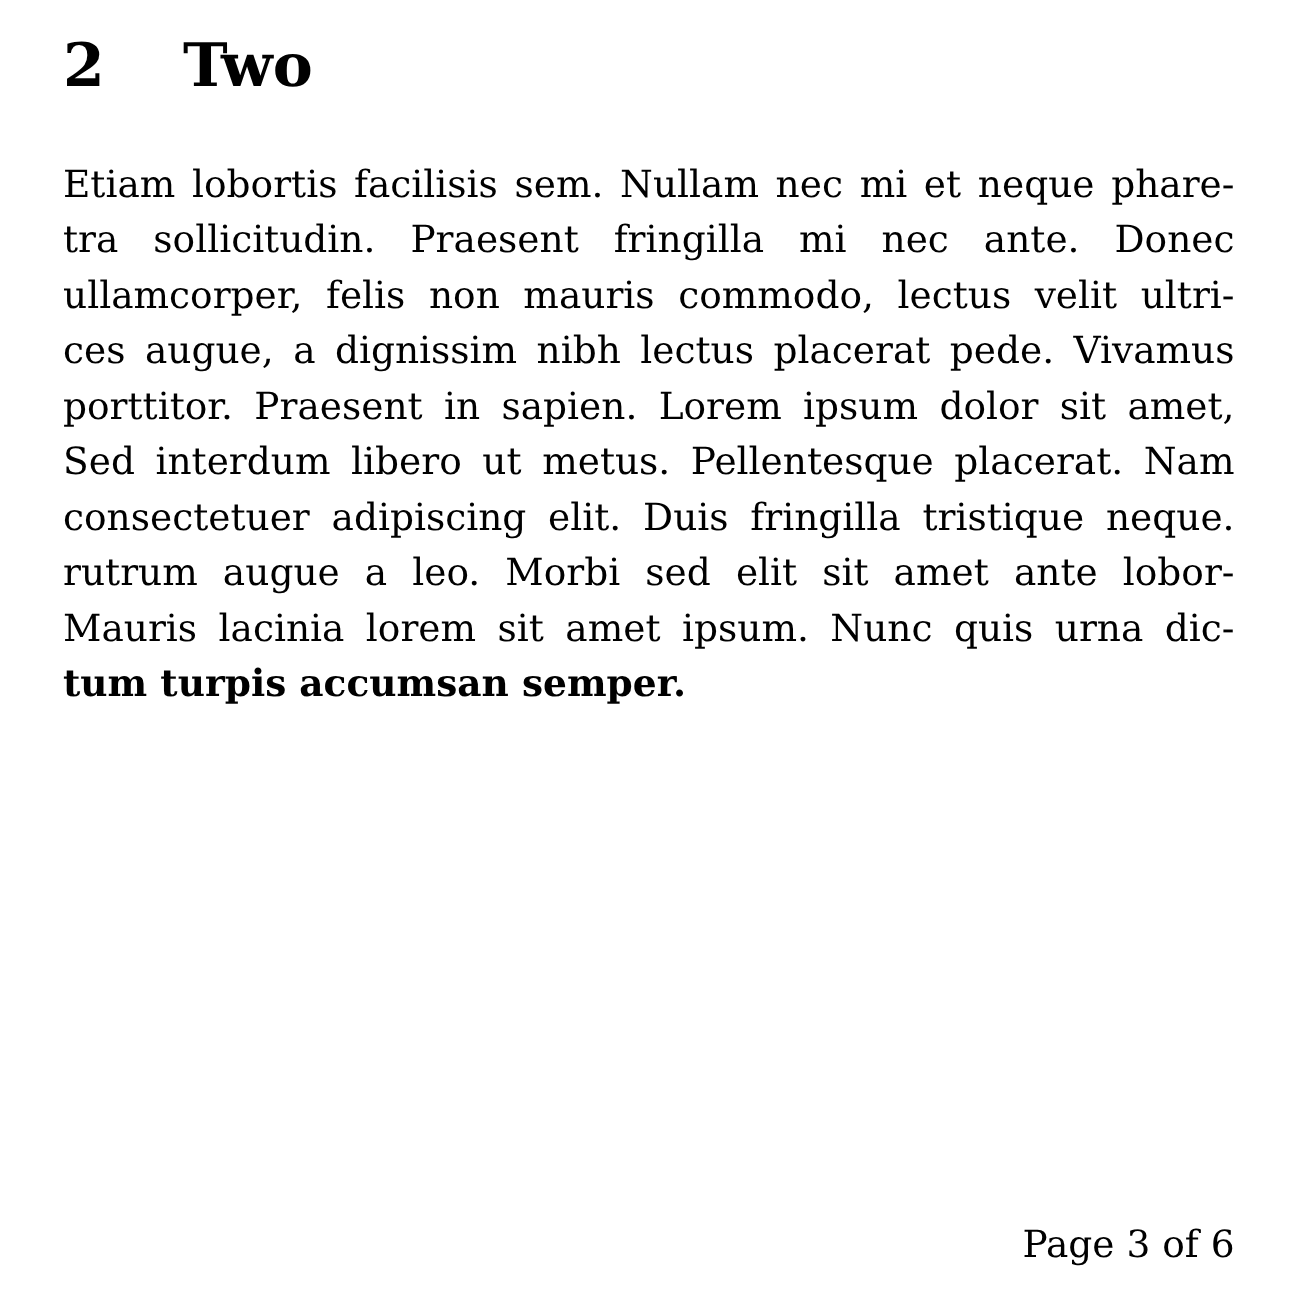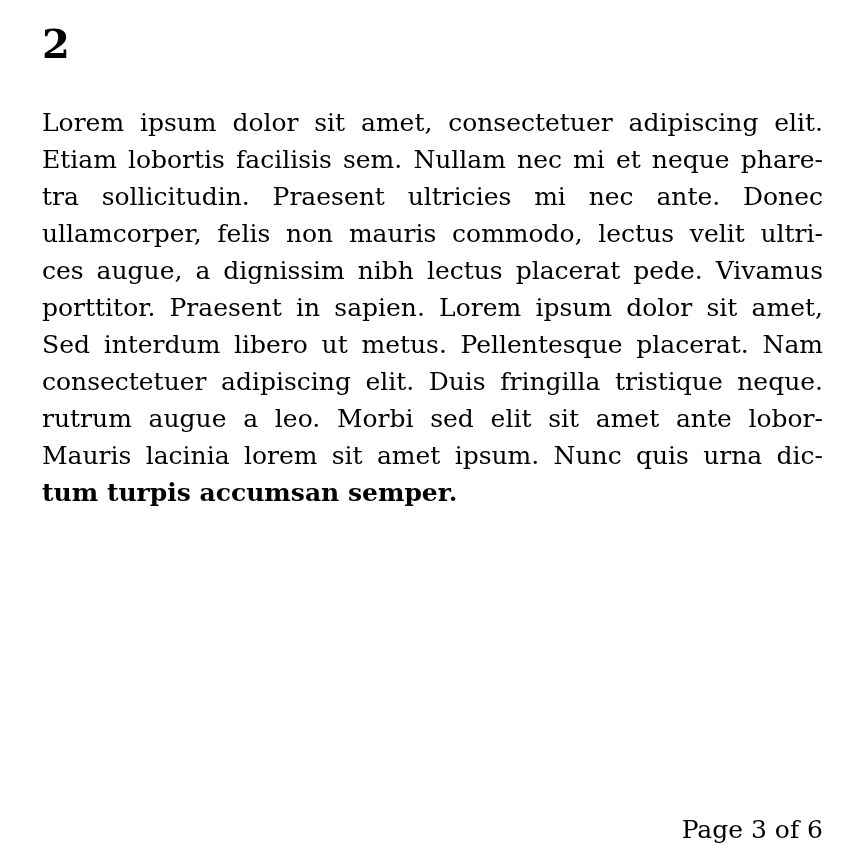--- a/index.html
+++ b/index.html
@@ -56,26 +56,26 @@
     text-align: center;
   }
 </style>
 </head>
 <body>
 
 <div class="page">
 
   <div class="section-heading">
     <span class="section-number">2</span>
+    <span class="section-title">Two</span>
   </div>
 
   <div class="body-paragraph">
-      <div class="body-line">Lorem ipsum dolor sit amet, consectetuer adipiscing elit.</div>
       <div class="body-line">Etiam lobortis facilisis sem. Nullam nec mi et neque phare-</div>
-      <div class="body-line">tra sollicitudin. Praesent ultricies mi nec ante. Donec</div>
+      <div class="body-line">tra sollicitudin. Praesent fringilla mi nec ante. Donec</div>
       <div class="body-line">ullamcorper, felis non mauris commodo, lectus velit ultri-</div>
       <div class="body-line">ces augue, a dignissim nibh lectus placerat pede. Vivamus</div>
       <div class="body-line">porttitor. Praesent in sapien. Lorem ipsum dolor sit amet,</div>
       <div class="body-line">Sed interdum libero ut metus. Pellentesque placerat. Nam</div>
       <div class="body-line">consectetuer adipiscing elit. Duis fringilla tristique neque.</div>
       <div class="body-line">rutrum augue a leo. Morbi sed elit sit amet ante lobor-</div>
       <div class="body-line">Mauris lacinia lorem sit amet ipsum. Nunc quis urna dic-</div>
       <div class="body-line last-line">tum turpis accumsan semper.</div>
     </div>
 

